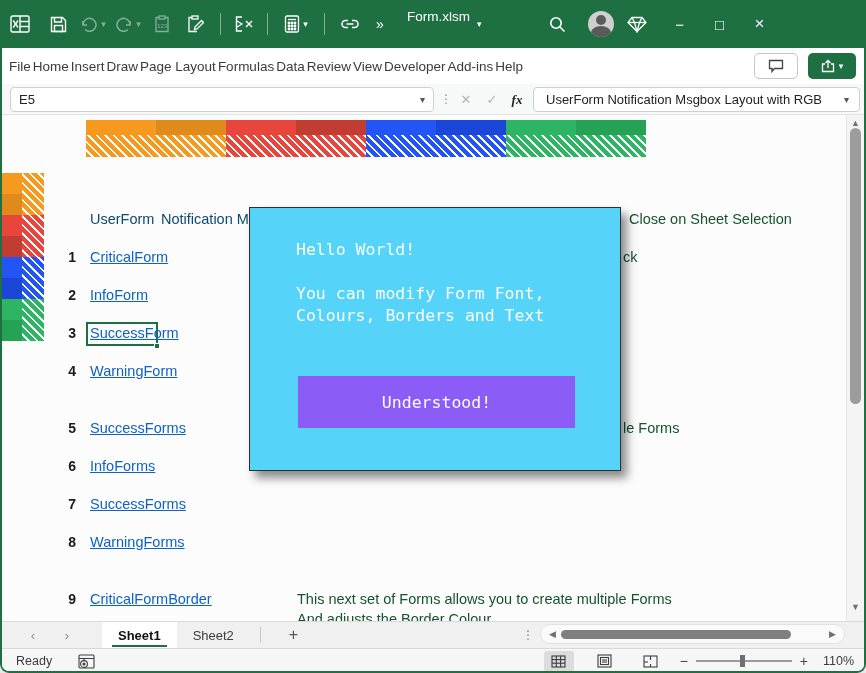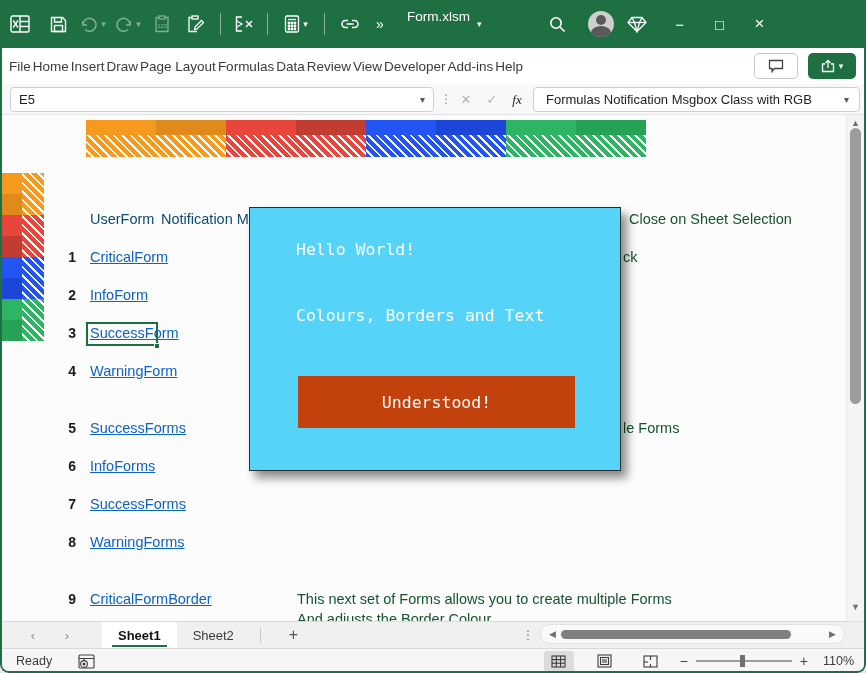--- a/index.html
+++ b/index.html
@@ -30,21 +30,21 @@
   .rtab { font-size:13.5px; color:#3b3b3b; padding:7px 1px; white-space:nowrap; }
   .pill { border:1px solid #c6c6c6; border-radius:5px; height:26px; display:flex; align-items:center; justify-content:center; }
   .comments-btn { width:44px; margin-right:10px; background:#fff; }
   .share-btn { width:48px; background:#1E6F41; border:none; color:#fff; gap:4px; }
   
   .fbar { left:0; top:84px; width:862px; height:31px; background:#f7f8f8; display:flex; align-items:center; border-bottom:1px solid #e3e3e3; }
   .namebox { position:absolute; left:8px; top:3px; width:424px; height:25px; background:#fff; border:1px solid #cfcfcf; border-radius:4px; display:flex; align-items:center; font-size:13px; color:#222; padding:0 8px; }
   .namebox .nb-chev { margin-left:auto; color:#555; font-size:10px; }
   .fdots { position:absolute; left:438px; top:8px; color:#8a8a8a; font-size:12px; letter-spacing:0; }
   .fbtn { position:absolute; top:3px; height:25px; width:24px; display:flex; align-items:center; justify-content:center; font-size:13px; color:#b3b3b3; }
-  .fxb { color:#222; font-style:italic; font-family:"Liberation Serif", serif; font-weight:normal; }
+  .fxb { color:#222; font-style:italic; font-family:"Liberation Serif", serif; font-weight:bold; }
   .formulabox { position:absolute; left:531px; top:3px; width:327px; height:25px; background:#fff; border:1px solid #cfcfcf; border-radius:4px; display:flex; align-items:center; font-size:13px; color:#222; padding:0 10px 0 12px; }
   .formulabox .nb-chev { margin-left:auto; color:#555; font-size:10px; }
   
   .sheet { left:0; top:115px; width:862px; height:506px; background:#fcfcfc; overflow:hidden; }
   .swatch { position:absolute; }
   .form-title { position:absolute; left:86px; top:174px; font-size:30px; font-weight:bold; color:#1a1a1a; letter-spacing:-.5px; }
   .form-ver { font-size:15px; vertical-align:2px; margin-left:5px; }
   .sel-box { position:absolute; left:84px; top:207px; width:72px; height:24px; border:2px solid #1E7044; background:transparent; }
   .fill-handle { position:absolute; left:152px; top:228px; width:6px; height:6px; background:#1E7044; border:1px solid #fff; }
   .cellline { position:absolute; font-size:14.5px; color:#0c4a6e; white-space:nowrap; }
@@ -218,21 +218,21 @@
   <div class="abs fbar">
     <div class="namebox">
       <span>E5</span>
       <span class="nb-chev">▾</span>
     </div>
     <div class="fdots">⋮</div>
     <div class="fbtn" style="left:452px">✕</div>
     <div class="fbtn" style="left:478px">✓</div>
     <div class="fbtn fxb" style="left:503px">fx</div>
     <div class="formulabox">
-      <span>Formulas Notification Msgbox Class with RGB</span>
+      <span>UserForm Notification Msgbox Layout with RGB</span>
       <span class="nb-chev">▾</span>
     </div>
   </div>
 
   <div class="abs sheet">
 
     <div class="swatch" style="left: 84px; top: 5px; width: 70px; height: 15px; background-color: rgb(245, 153, 31);"></div>
     <div class="swatch" style="left: 154px; top: 5px; width: 70px; height: 15px; background-color: rgb(224, 138, 27);"></div>
     <div class="swatch" style="left: 224px; top: 5px; width: 70px; height: 15px; background-color: rgb(232, 70, 60);"></div>
     <div class="swatch" style="left: 294px; top: 5px; width: 70px; height: 15px; background-color: rgb(194, 61, 49);"></div>
@@ -299,22 +299,23 @@
     <div class="frag" style="left:295px; top:496px">And adjusts the Border Colour</div>
   </div>
 
   <div class="abs vscroll"></div>
   <div class="sarrow abs" style="left:849px; top:118px">▲</div>
   <div class="abs vthumb"></div>
   <div class="sarrow abs" style="left:849px; top:602px">▼</div>
 
   <div class="abs dialog" style="background-color: rgb(85, 211, 248);">
     <div class="dlg-line" style="top:32px">Hello World!</div>
+    <div class="dlg-line" style="top:76px">You can modify Form Font,</div>
     <div class="dlg-line" style="top:98px">Colours, Borders and Text</div>
-    <button class="dlg-btn" style="background-color: #c2410c;">Understood!</button>
+    <button class="dlg-btn" style="background-color: #8b5cf6;">Understood!</button>
   </div>
 
   <div class="abs tabbar">
     <div style="width:14px"></div>
     <div class="nav-ar">‹</div>
     <div class="nav-ar">›</div>
     <div style="width:18px"></div>
     <div class="stab active">Sheet1</div>
     <div class="stab">Sheet2</div>
     <div class="tab-div"></div>

